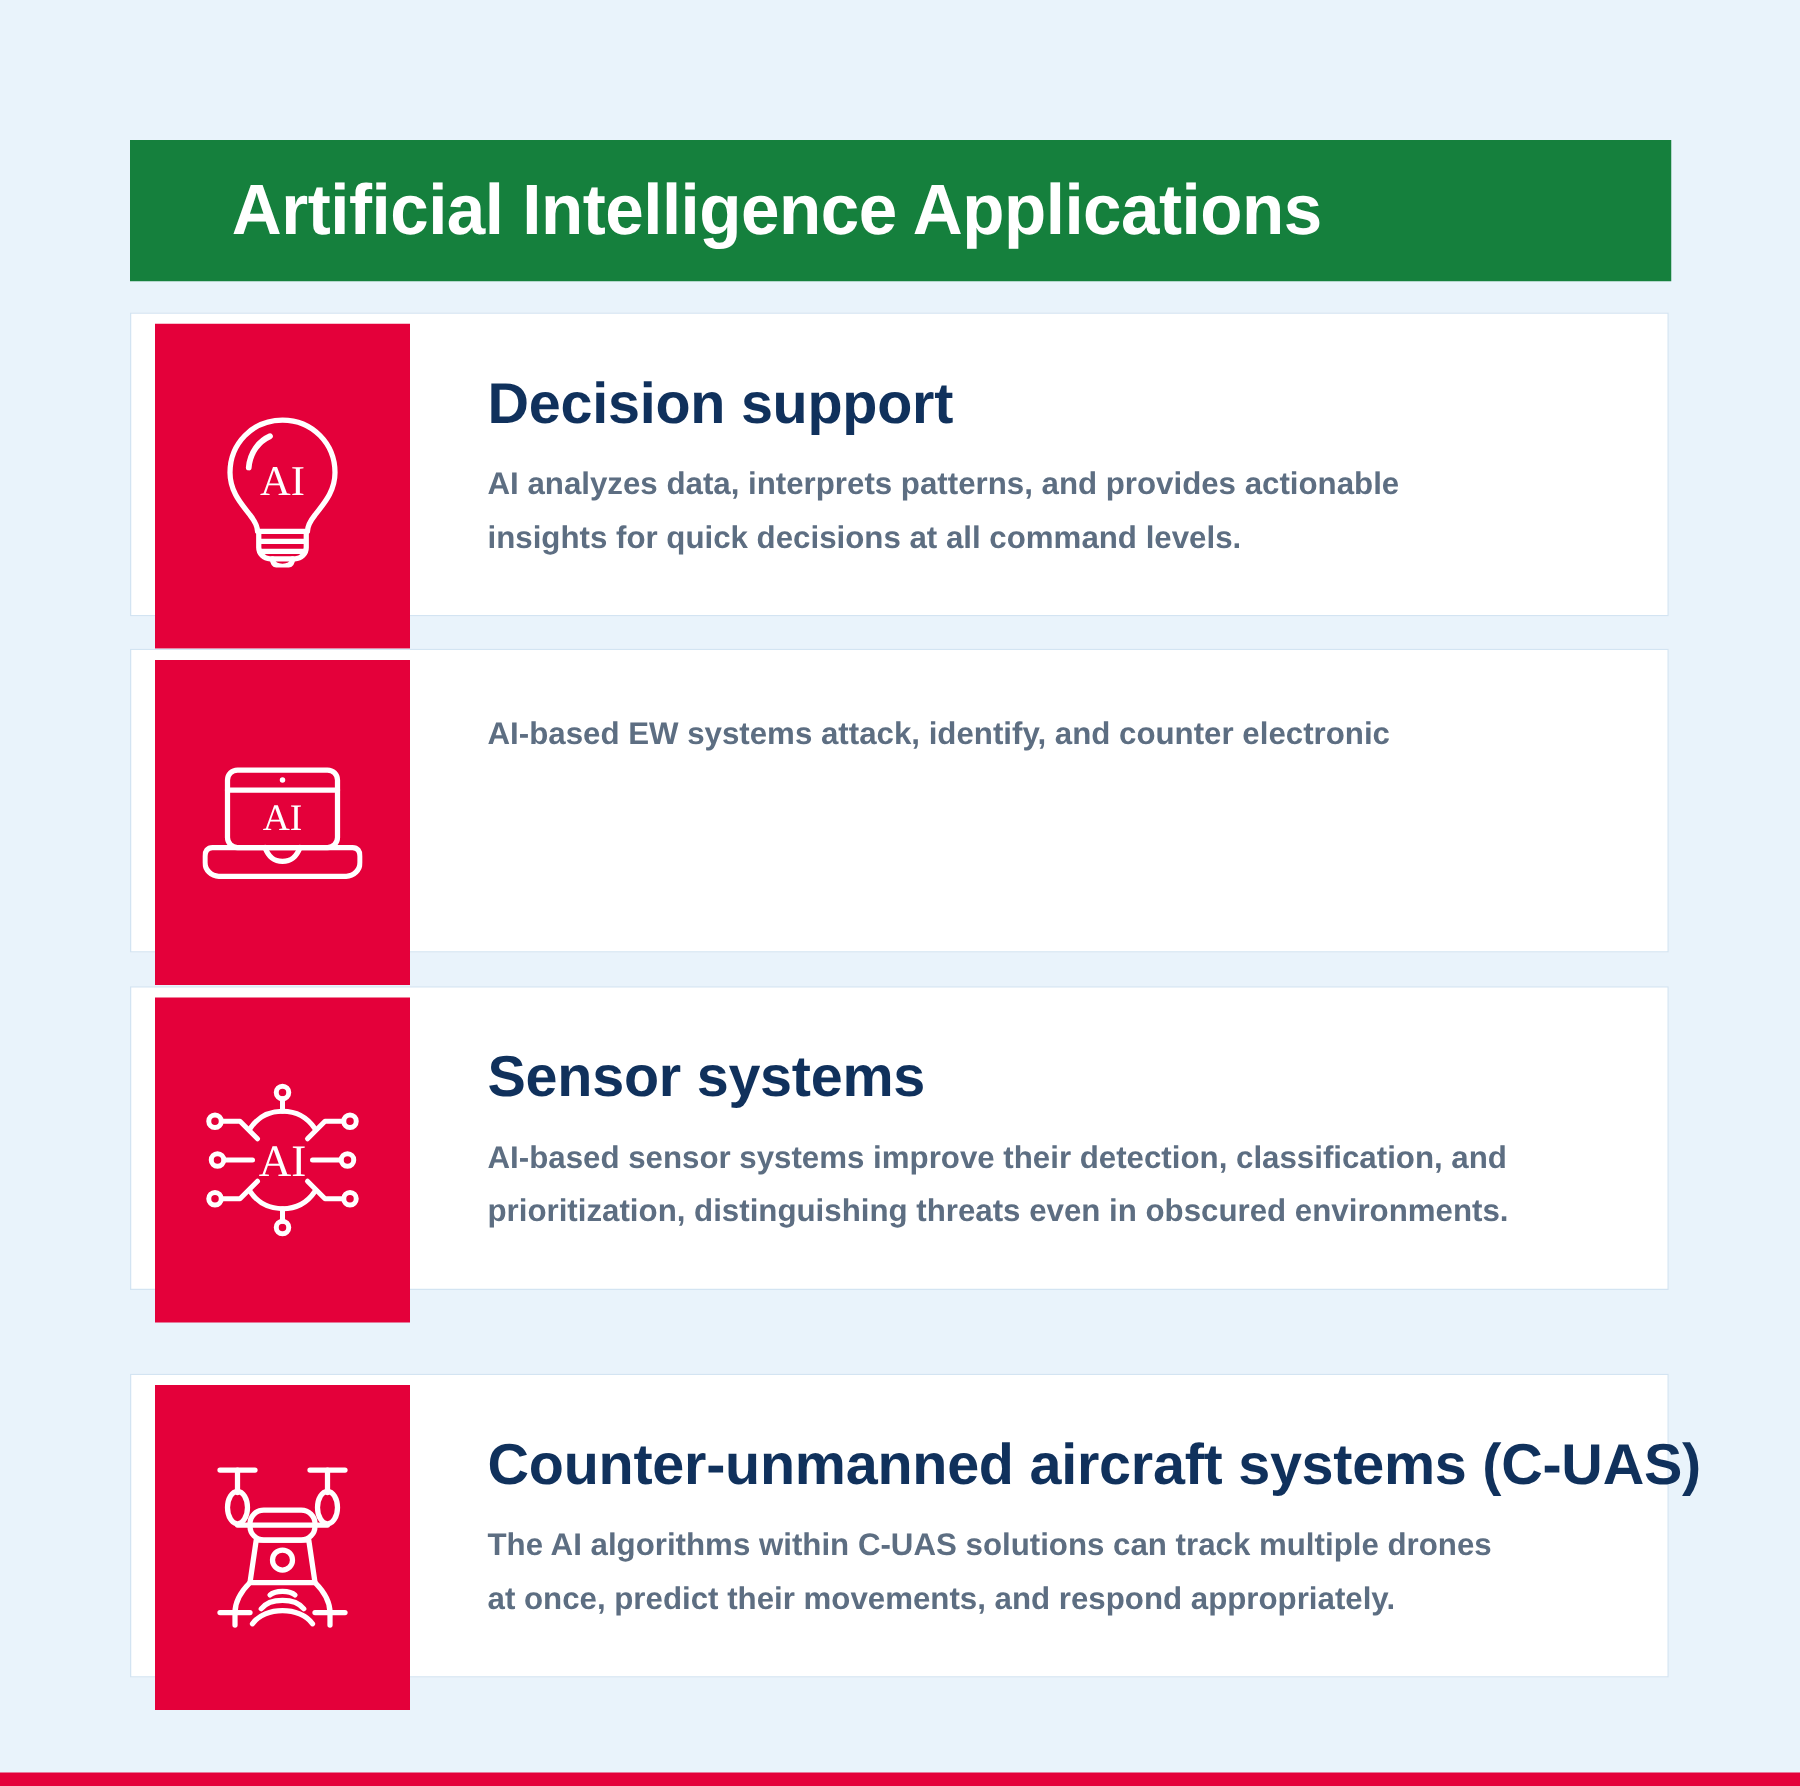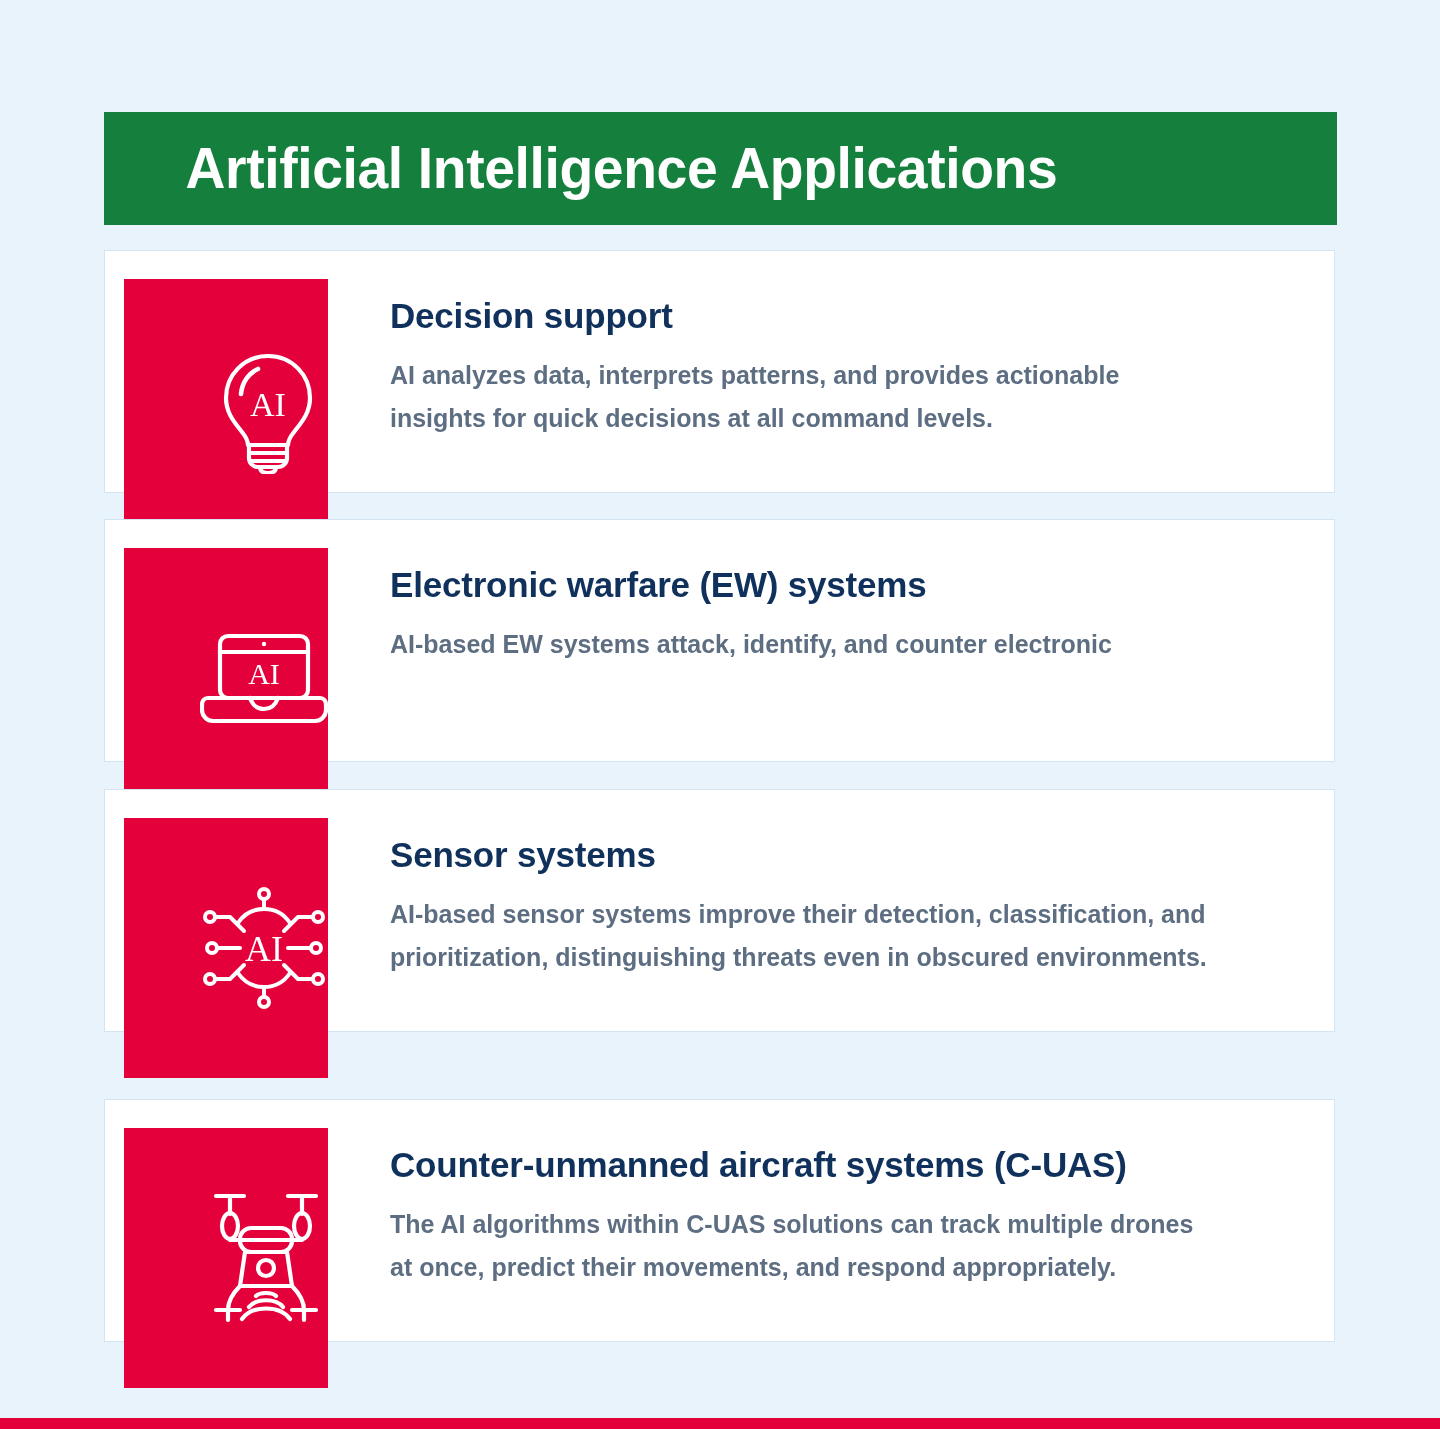--- a/index.html
+++ b/index.html
@@ -60,38 +60,38 @@
   }
   .card-1 { top: 250px; }
   .card-2 { top: 519px; }
   .card-3 { top: 789px; }
   .card-4 { top: 1099px; }
 
   .icon-tile {
     width: 204px;
     height: 260px;
     background: #e4003a;
-    margin: 28px 0 0 19px;
+    margin: 8px 0 0 19px;
     flex: 0 0 auto;
     display: flex;
     align-items: center;
-    justify-content: flex-end;
+    justify-content: center;
   }
   .icon-tile svg {
     display: block;
   }
 
   .card-body {
     margin-left: 62px;
     margin-top: 46px;
     padding-right: 30px;
   }
   .card-heading {
     color: #10315c;
-    font-size: 35px;
+    font-size: 46px;
     font-weight: bold;
     line-height: 1.1;
     letter-spacing: -0.2px;
     margin: 0 0 18px 0;
     white-space: nowrap;
   }
   .card-desc {
     color: #5d6e82;
     font-size: 25px;
     line-height: 1.72;
@@ -153,21 +153,20 @@
           <rect x="20" y="14" width="88" height="62" rx="8"></rect>
           <path d="M20 30 L108 30"></path>
           <circle cx="64" cy="22" r="2.2" fill="#ffffff" stroke="none"></circle>
           <path d="M8 76 L120 76 C124 76 126 79 126 83 L126 88 C126 94 121 99 115 99 L13 99 C7 99 2 94 2 88 L2 83 C2 79 4 76 8 76 Z"></path>
           <path d="M50 76 C53 84 57 87 64 87 C71 87 75 84 78 76"></path>
           <text x="64" y="62" text-anchor="middle" font-family="'Liberation Serif', serif" font-size="30" fill="#ffffff" stroke="none">AI</text>
         </svg>
       </span>
     </div>
     <div class="card-body">
-      <h2 class="card-heading">Electronic warfare (EW) systems</h2>
       <p class="card-desc">
         <span>AI-based EW systems attack, identify, and counter electronic</span>
       </p>
     </div>
   </div>
 
   <div class="card card-3">
     <div class="icon-tile">
       <span>
         <svg width="128" height="126" viewBox="0 0 128 126" fill="none" stroke="#ffffff" stroke-width="4" stroke-linecap="round" stroke-linejoin="round">

